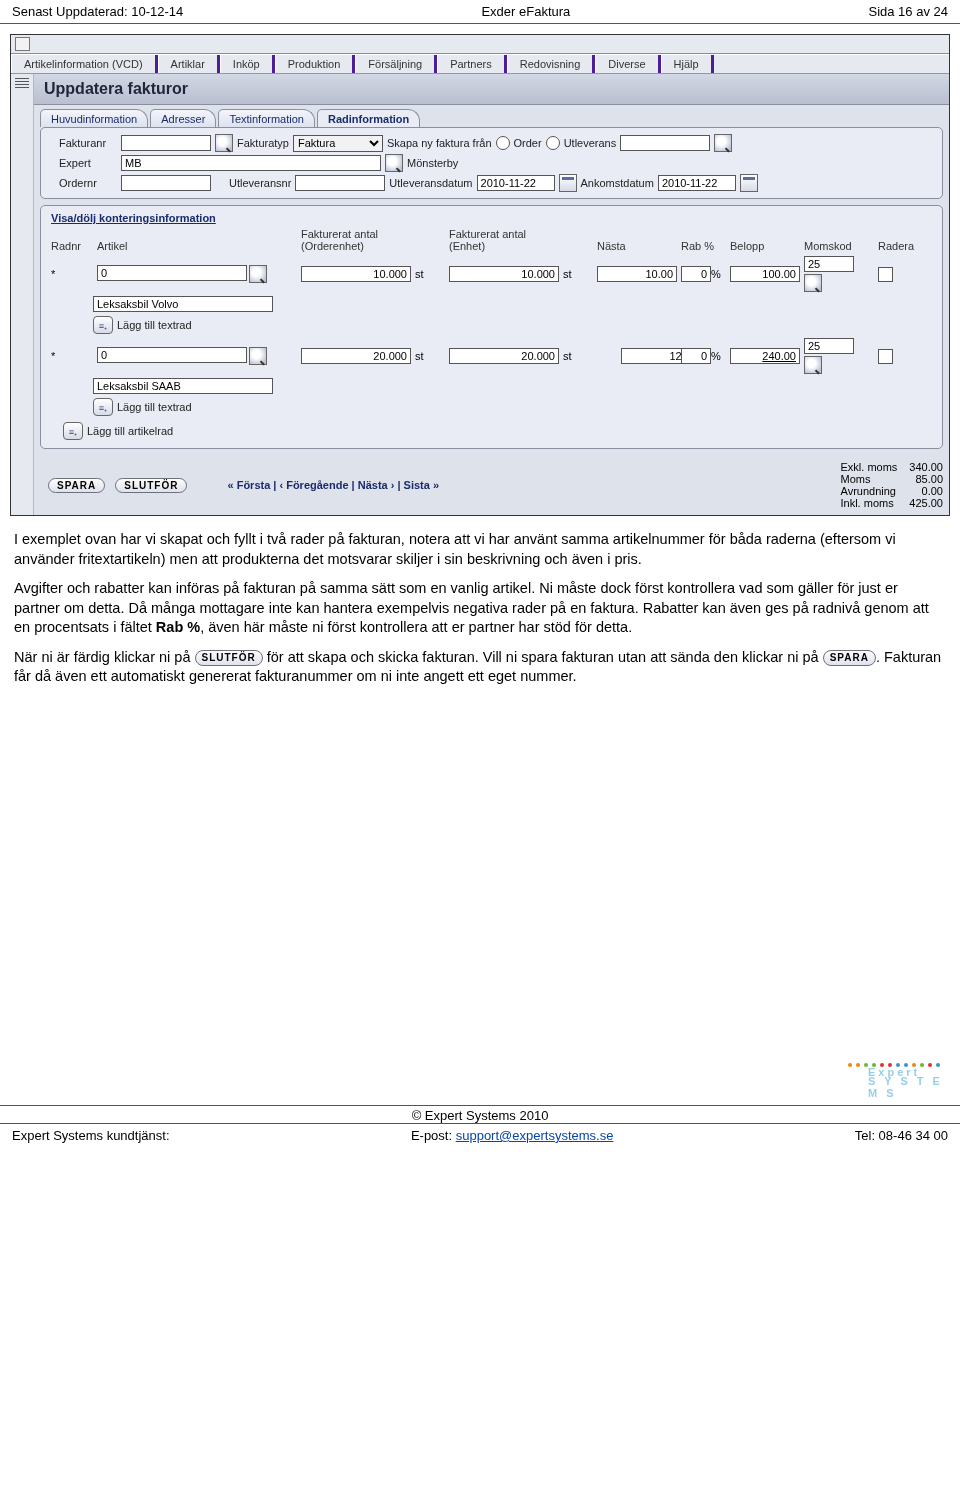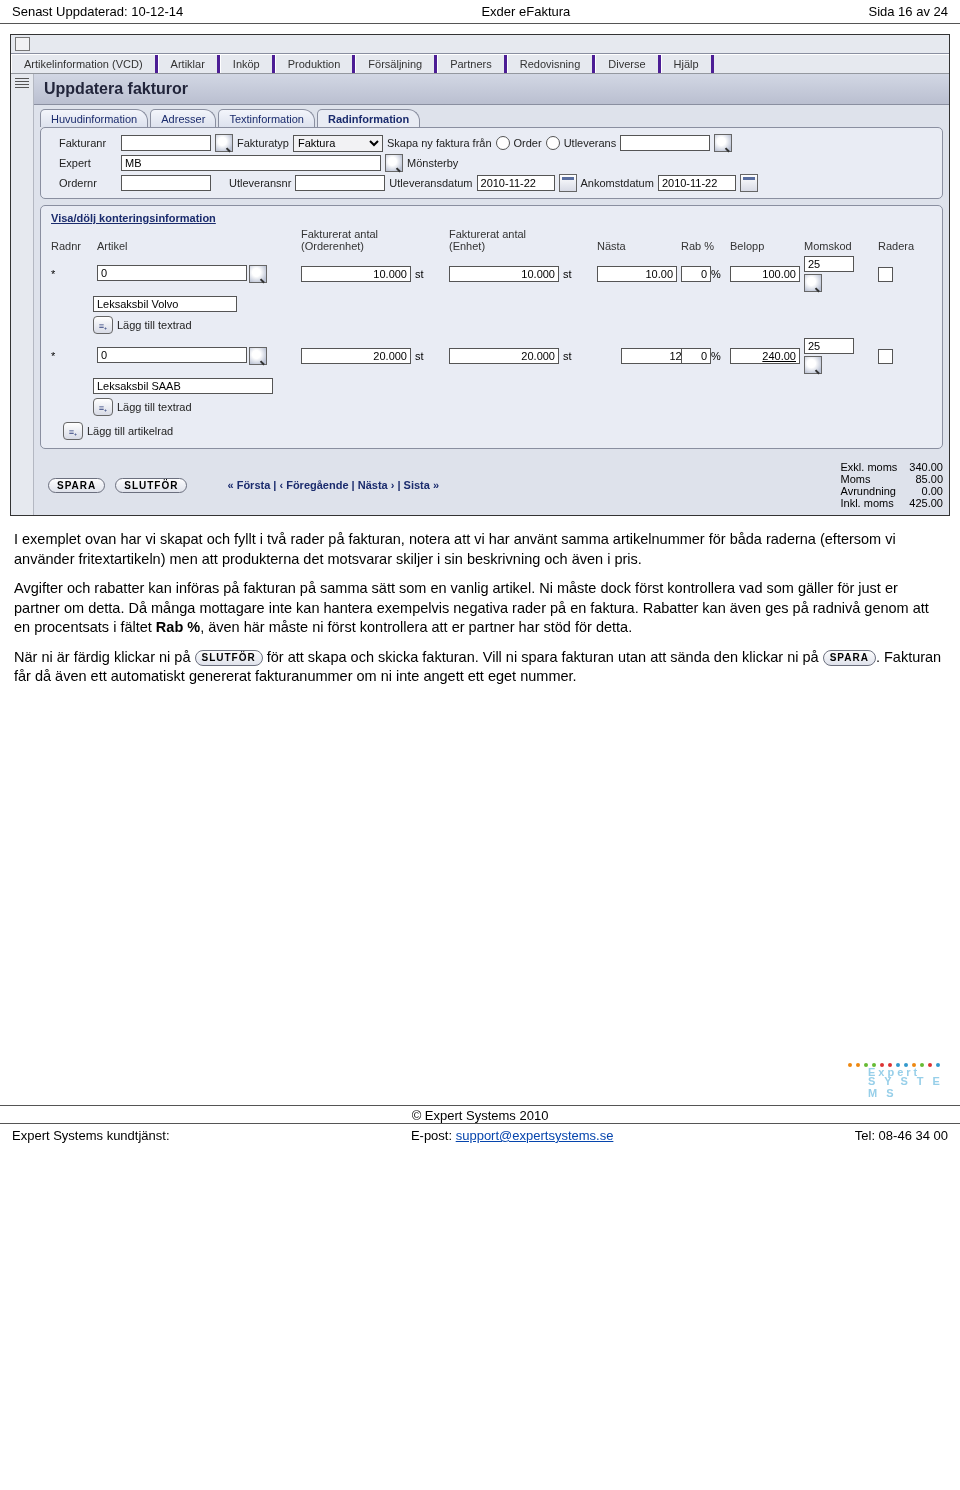--- a/index.html
+++ b/index.html
@@ -162,21 +162,21 @@
           <input class="inp" style="text-align: right; width: 100%;" value="10.00">
           <span style="display:flex;align-items:center"><input class="inp" style="text-align: right; width: 30px;" value="0">%</span>
           <input class="inp" style="text-align: right; width: 100%;" value="100.00">
           <span style="display:flex;flex-direction:column;gap:2px">
               <input class="inp" style="width: 50px;" value="25">
               <span class="mag"></span>
             </span>
           <span class="chk"></span>
         </div>
         <div class="subrow">
-          <input class="inp" style="width: 144px;" value="Leksaksbil Volvo">
+          <input class="inp" style="width: 180px;" value="Leksaksbil Volvo">
         </div>
         <div class="subrow">
           <span class="icon-add">≡₊</span>
           <span class="lbl">Lägg till textrad</span>
         </div>
 
         <div class="grid-row">
           <span>*</span>
           <span style="display:flex;gap:2px">
               <input class="inp" style="width: 150px;" value="0">

